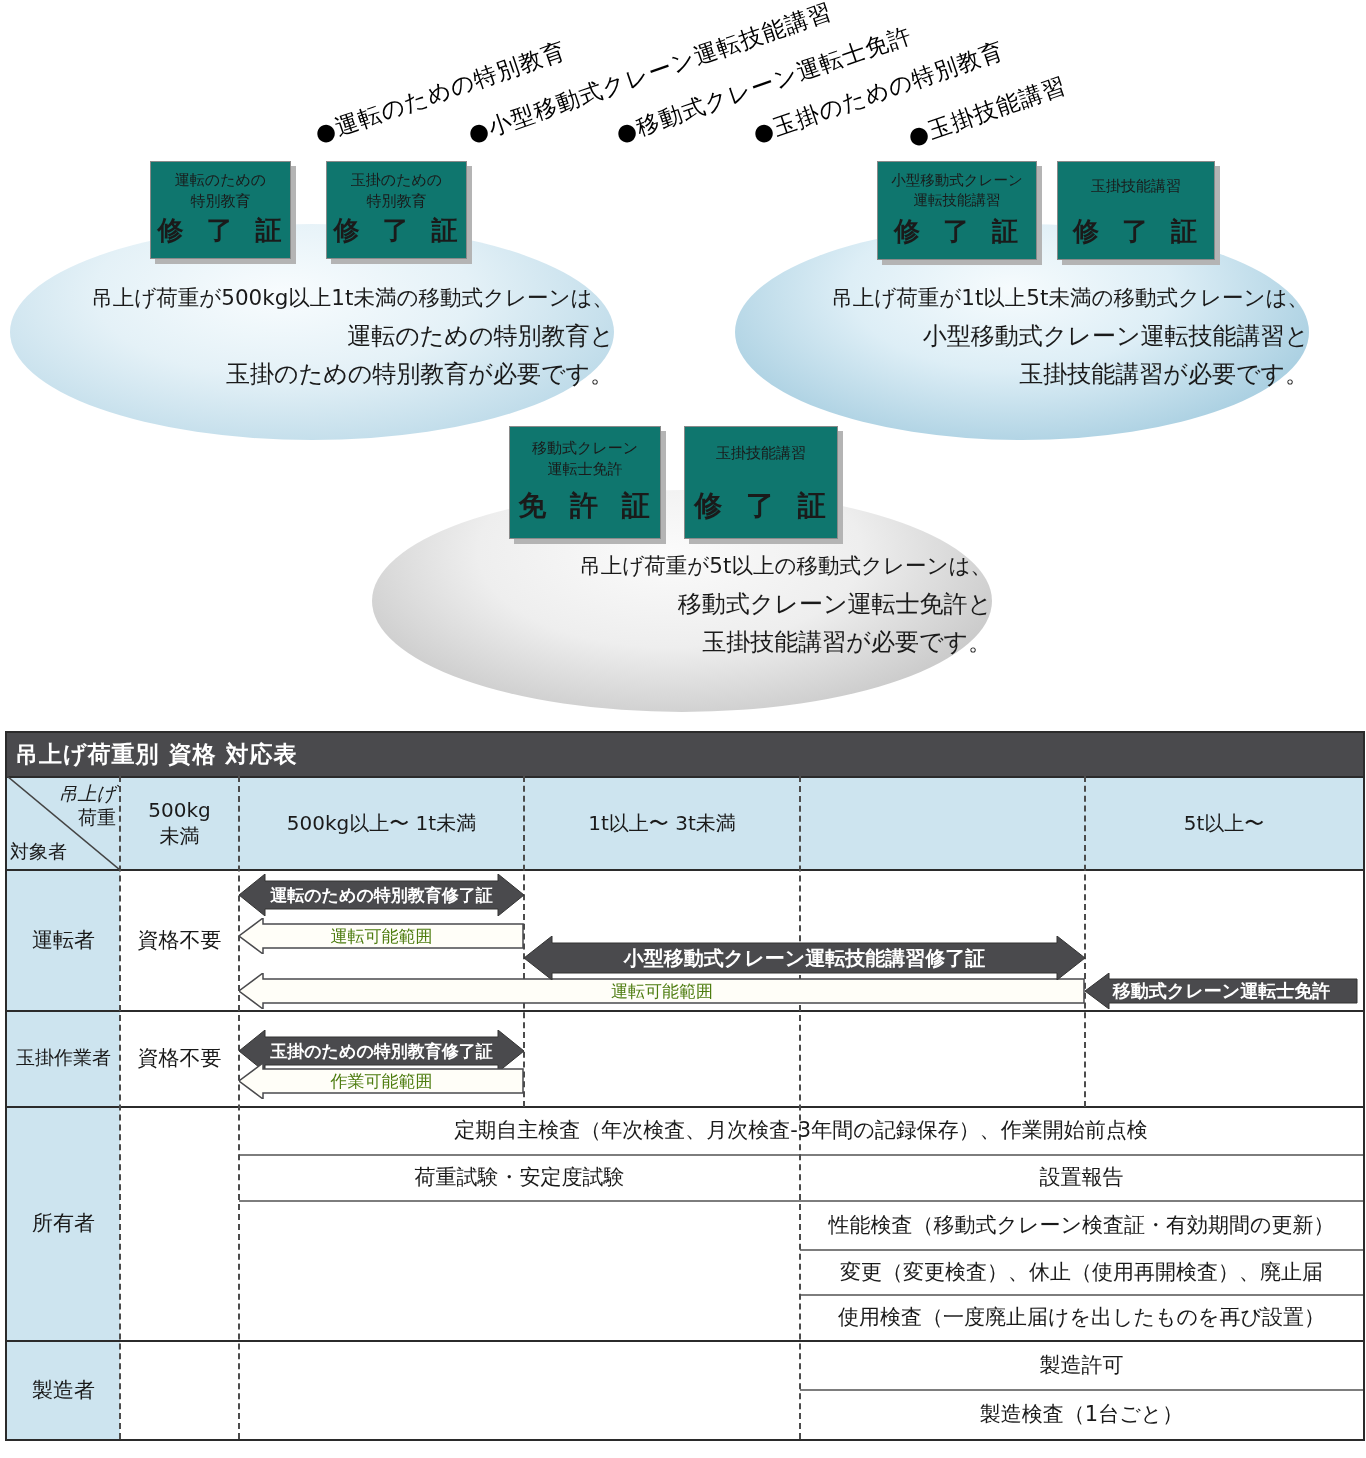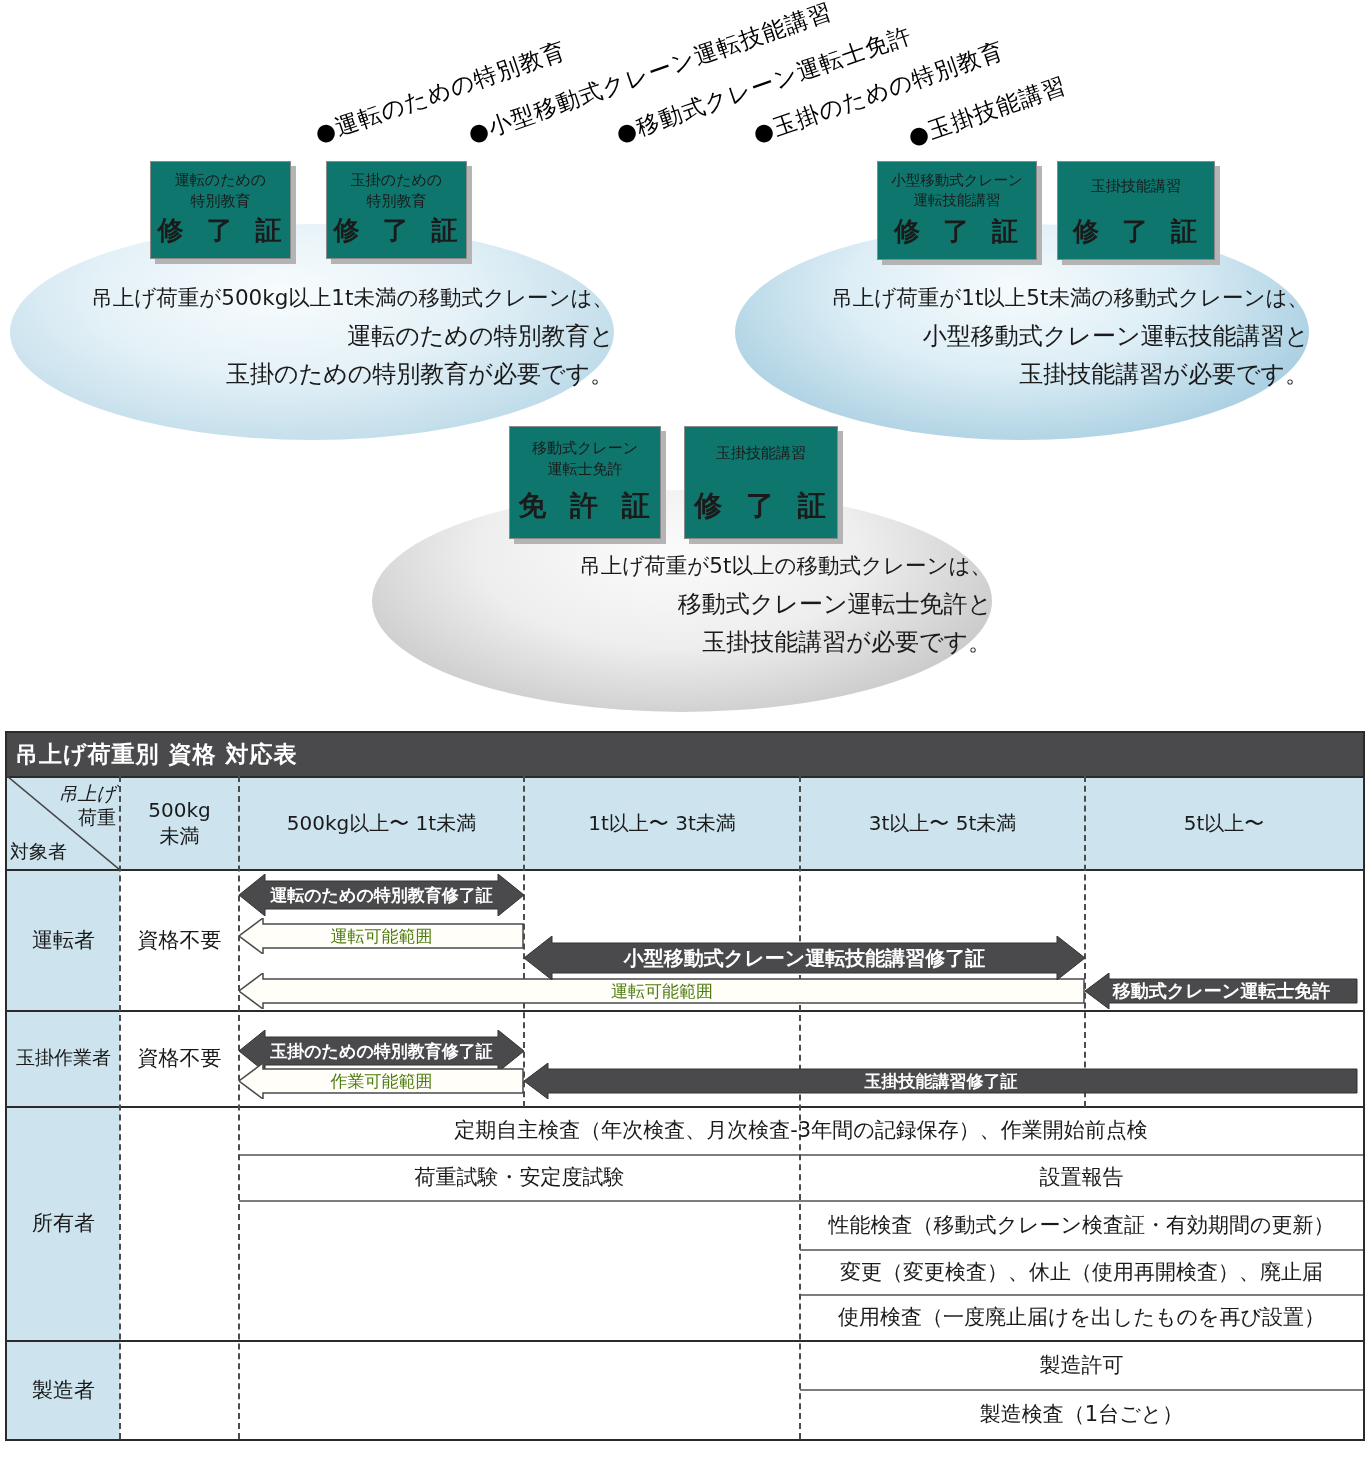--- a/index.html
+++ b/index.html
@@ -147,21 +147,20 @@
       <span class="t2">荷重</span>
       <span class="t3">対象者</span>
     </div>
 
     <div class="hcell" style="left:113px;top:43px;width:119px;height:94px;">
       <span>500kg</span>
       <span>未満</span>
     </div>
     <div class="hcell" style="left:232px;top:43px;width:285px;height:94px;">500kg以上〜 1t未満</div>
     <div class="hcell" style="left:517px;top:43px;width:276px;height:94px;">1t以上〜 3t未満</div>
-    <div class="hcell" style="left:793px;top:43px;width:285px;height:94px;">3t以上〜 5t未満</div>
     <div class="hcell" style="left:1078px;top:43px;width:278px;height:94px;">5t以上〜</div>
 
     <div class="cell" style="left:0;top:137px;width:113px;height:140px;">運転者</div>
     <div class="cell" style="left:113px;top:137px;width:119px;height:140px;">資格不要</div>
     <div class="cell" style="left:0;top:277px;width:113px;height:96px;font-size:19px;">玉掛作業者</div>
     <div class="cell" style="left:113px;top:277px;width:119px;height:96px;">資格不要</div>
     <div class="cell" style="left:0;top:373px;width:113px;height:234px;">所有者</div>
     <div class="cell" style="left:0;top:607px;width:113px;height:99px;">製造者</div>
 
     <div class="arrow adark" style="left:232px;top:141px;width:285px;height:42px;">
@@ -200,26 +199,20 @@
           <polygon points="0,21 26,0 26,7 259,7 259,0 285,21 259,42 259,35 26,35 26,42" fill="#4a4a4d" stroke="#333" stroke-width="1"></polygon>
         </svg>
       <span class="alabel">玉掛のための特別教育修了証</span>
     </div>
     <div class="arrow awhite" style="left:232px;top:330px;width:285px;height:36px;">
       <svg width="285" height="36">
           <polygon points="0,18 24,0 24,6 284,6 284,30 24,30 24,36" fill="#fffef8" stroke="#4a4a4d" stroke-width="1.5"></polygon>
         </svg>
       <span class="alabel">作業可能範囲</span>
     </div>
-    <div class="arrow adark" style="left:517px;top:330px;width:834px;height:36px;">
-      <svg width="834" height="36">
-          <polygon points="0,18 24,0 24,6 833,6 833,30 24,30 24,36" fill="#4a4a4d" stroke="#333" stroke-width="1"></polygon>
-        </svg>
-      <span class="alabel">玉掛技能講習修了証</span>
-    </div>
 
     <div class="ocell" style="left:232px;top:373px;width:1124px;height:48px;">定期自主検査（年次検査、月次検査-3年間の記録保存）、作業開始前点検</div>
     <div class="ocell" style="left:232px;top:421px;width:561px;height:46px;">荷重試験・安定度試験</div>
     <div class="ocell" style="left:793px;top:421px;width:563px;height:46px;">設置報告</div>
     <div class="ocell" style="left:793px;top:467px;width:563px;height:49px;">性能検査（移動式クレーン検査証・有効期間の更新）</div>
     <div class="ocell" style="left:793px;top:516px;width:563px;height:45px;">変更（変更検査）、休止（使用再開検査）、廃止届</div>
     <div class="ocell" style="left:793px;top:561px;width:563px;height:46px;">使用検査（一度廃止届けを出したものを再び設置）</div>
 
     <div class="ocell" style="left:793px;top:607px;width:563px;height:49px;">製造許可</div>
     <div class="ocell" style="left:793px;top:656px;width:563px;height:50px;">製造検査（1台ごと）</div>

